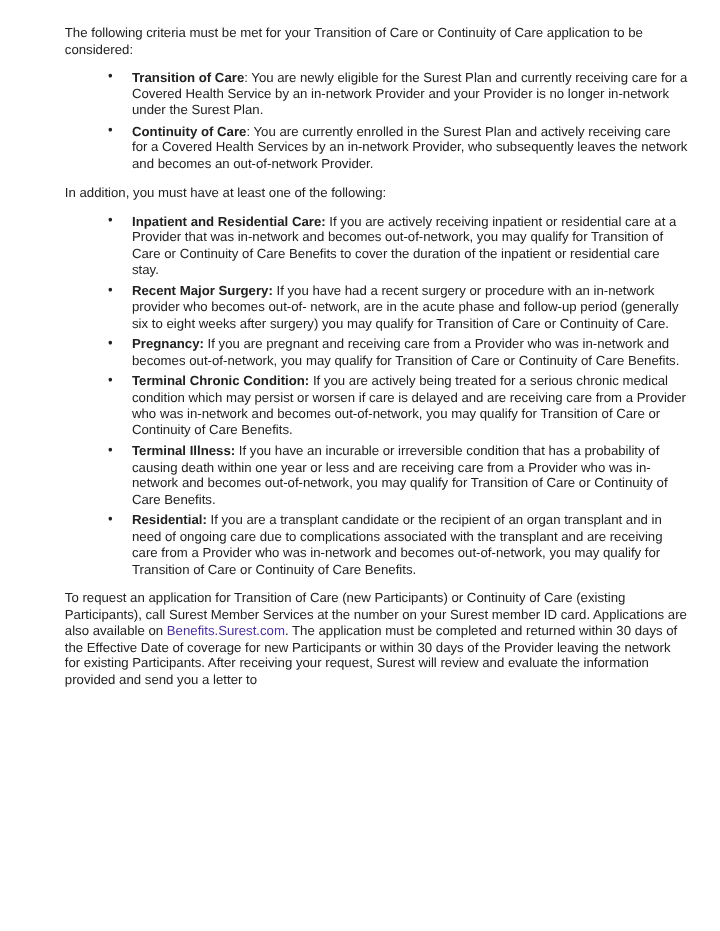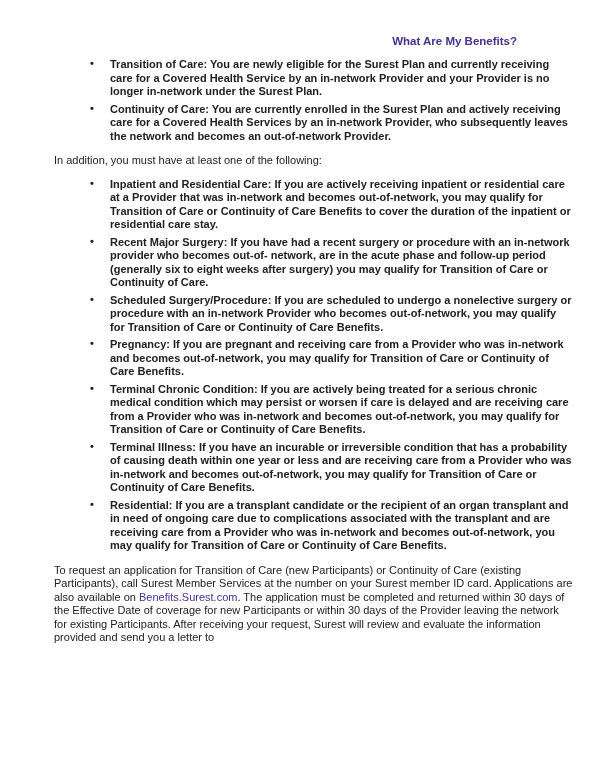--- a/index.html
+++ b/index.html
@@ -32,21 +32,21 @@
     line-height:13px;
     font-weight:bold;
     color:var(--accent);
   }
   p, li{
     font-size:11px;
     line-height:13.5px;
     color:var(--body-text);
   }
   .intro{margin-top:22px;}
-  ul{list-style:none;font-weight:bold;}
+  ul{list-style:none;}
   ul.bullets{margin-top:10px;}
   ul.bullets li{
     position:relative;
     padding-left:56px;
   }
   ul.bullets li + li{margin-top:4px;}
   ul.bullets li::before{
     content:"\2022";
     position:absolute;
     left:36px;
@@ -82,34 +82,33 @@
     font-size:8.5px;
     color:var(--pagenum);
     padding-right:12px;
   }
 </style>
 </head>
 <body>
 
 <div class="page">
 
-  <div class="header-title">What Are My Benefits?</div>
 
+  <p class="intro">The following criteria must be met for your Transition of Care or Continuity of Care application to be considered:</p>
 
   <ul class="bullets" id="criteria-list">
       <li><b>Transition of Care</b><span>: You are newly eligible for the Surest Plan and currently receiving care for a Covered Health Service by an in-network Provider and your Provider is no longer in-network under the Surest Plan.</span></li>
       <li><b>Continuity of Care</b><span>: You are currently enrolled in the Surest Plan and actively receiving care for a Covered Health Services by an in-network Provider, who subsequently leaves the network and becomes an out-of-network Provider.</span></li>
     </ul>
 
   <p class="addition-heading">In addition, you must have at least one of the following:</p>
 
   <ul class="bullets" id="conditions-list">
       <li><b>Inpatient and Residential Care:</b><span> If you are actively receiving inpatient or residential care at a Provider that was in-network and becomes out-of-network, you may qualify for Transition of Care or Continuity of Care Benefits to cover the duration of the inpatient or residential care stay.</span></li>
       <li><b>Recent Major Surgery:</b><span> If you have had a recent surgery or procedure with an in-network provider who becomes out-of- network, are in the acute phase and follow-up period (generally six to eight weeks after surgery) you may qualify for Transition of Care or Continuity of Care.</span></li>
-      <li><b>Scheduled Surgery/Procedure:</b><span> If you are scheduled to undergo a nonelective surgery or procedure with an in-network Provider who becomes out-of-network, you may qualify for Transition of Care or Continuity of Care Benefits.</span></li>
       <li><b>Pregnancy:</b><span> If you are pregnant and receiving care from a Provider who was in-network and becomes out-of-network, you may qualify for Transition of Care or Continuity of Care Benefits.</span></li>
       <li><b>Terminal Chronic Condition:</b><span> If you are actively being treated for a serious chronic medical condition which may persist or worsen if care is delayed and are receiving care from a Provider who was in-network and becomes out-of-network, you may qualify for Transition of Care or Continuity of Care Benefits.</span></li>
       <li><b>Terminal Illness:</b><span> If you have an incurable or irreversible condition that has a probability of causing death within one year or less and are receiving care from a Provider who was in-network and becomes out-of-network, you may qualify for Transition of Care or Continuity of Care Benefits.</span></li>
       <li><b>Residential:</b><span> If you are a transplant candidate or the recipient of an organ transplant and in need of ongoing care due to complications associated with the transplant and are receiving care from a Provider who was in-network and becomes out-of-network, you may qualify for Transition of Care or Continuity of Care Benefits.</span></li>
     </ul>
 
   <p class="closing"><span>To request an application for Transition of Care (new Participants) or Continuity of Care (existing Participants), call Surest Member Services at the number on your Surest member ID card. Applications are also available on </span><a class="link">Benefits.Surest.com</a><span>. The application must be completed and returned within 30 days of the Effective Date of coverage for new Participants or within 30 days of the Provider leaving the network for existing Participants. After receiving your request, Surest will review and evaluate the information provided and send you a letter to</span></p>
 
   <div class="footer">
     <span class="copyright">Property of Bind Benefits, Inc., d/b/a Surest. All rights reserved © 2026.</span>

